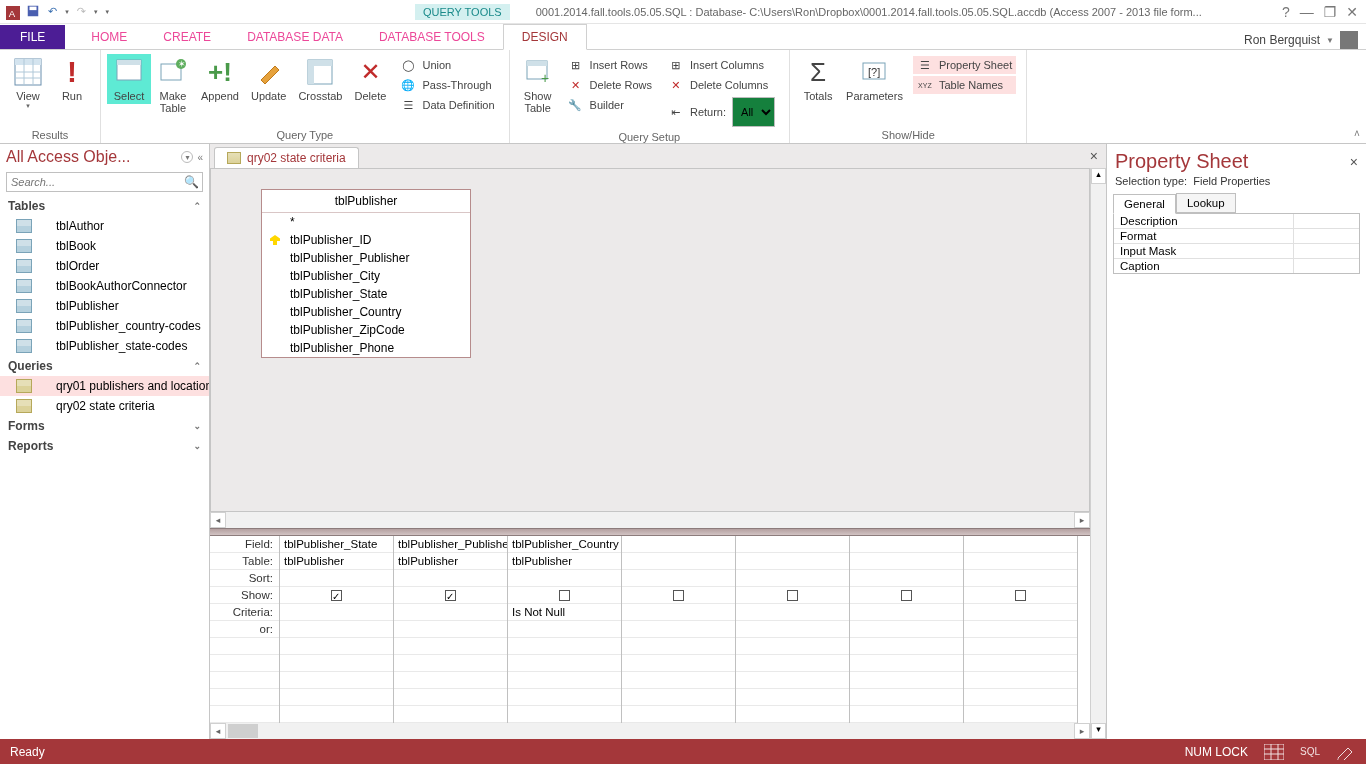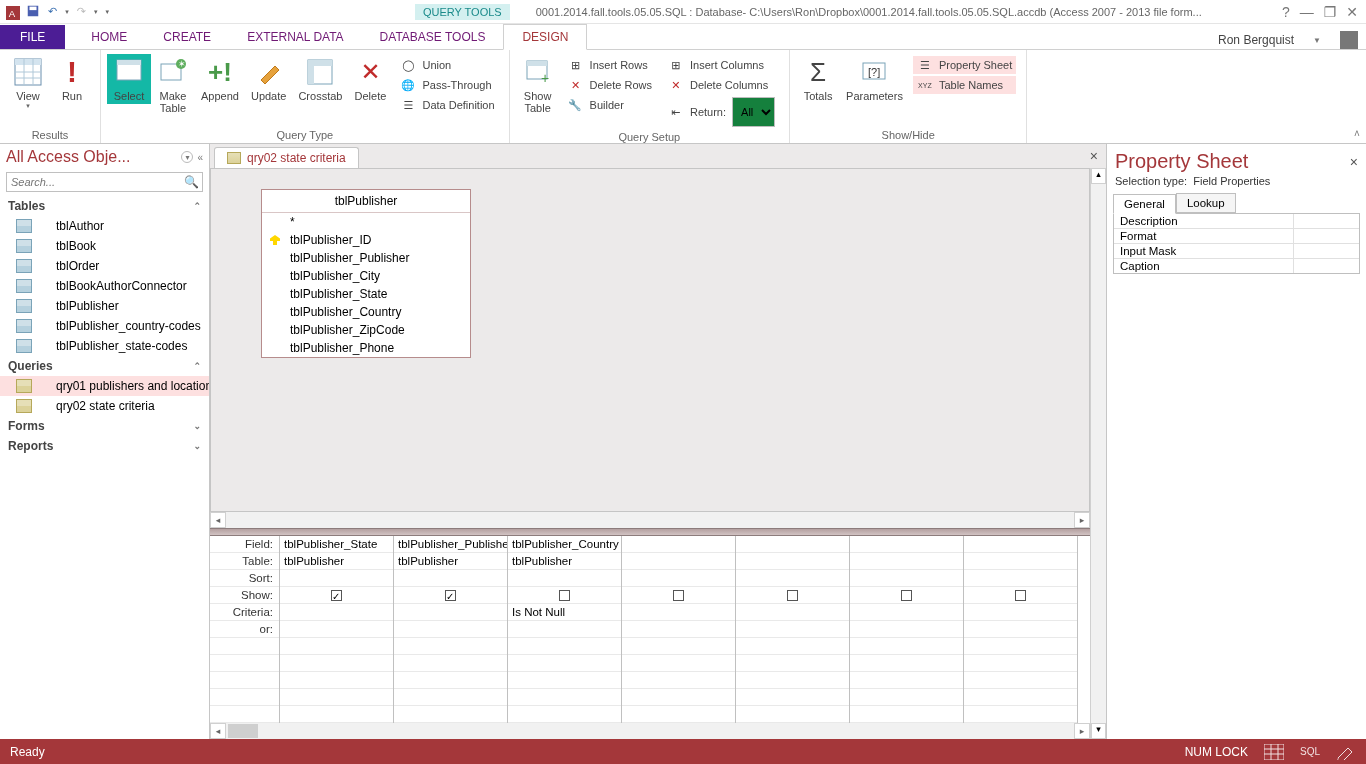--- a/index.html
+++ b/index.html
@@ -11,35 +11,35 @@
 .title-bar .qat svg { width: 14px; height: 14px; }
 .title-bar .qat .app-icon { width:16px; height:16px; }
 .title-bar .qat-item { padding: 2px; cursor: pointer; }
 .title-bar .context-tab { background: #d4f0f0; color: #1a8a8a; padding: 2px 8px; font-size: 11px; margin-left: 300px; }
 .title-bar .doc-title { flex: 1; text-align: left; color: #666; padding-left: 26px; white-space: nowrap; overflow: hidden; text-overflow: ellipsis; }
 .title-bar .win-controls { display: flex; gap: 10px; padding: 0 8px; }
 .title-bar .win-controls span { cursor: pointer; color: #777; font-size: 14px; line-height: 14px;}
 
 
 .ribbon-tabs { height: 26px; display: flex; align-items: flex-end; font-size: 12px; border-bottom: 1px solid #d0d0d0; }
-.rtab { padding: 5px 18px; color: #701a75; cursor: pointer; }
+.rtab { padding: 5px 18px; color: #ec4899; cursor: pointer; }
 .rtab.file { background: #4c1d95; color: #fff; margin-right: 8px; padding:5px 20px;}
 .rtab.active { color: #a4373a; border: 1px solid #d0d0d0; border-bottom: 1px solid #fff; background: #fff; position: relative; top: 1px; }
-.ribbon-tabs .user-area { margin-left: auto; display:flex; align-items:center; gap:19px; padding-right:8px; font-size:12px; color:#444;}
+.ribbon-tabs .user-area { margin-left: auto; display:flex; align-items:center; gap:6px; padding-right:8px; font-size:12px; color:#444;}
 .user-area .avatar { width:18px; height:18px; background:#777; }
 .user-area .drop { font-size:8px; color:#777; }
 
 
 .ribbon { height: 94px; display: flex; border-bottom: 1px solid #c6c6c6; font-size: 11px; color: #444; background:#fff; }
 .rgroup { border-right: 1px solid #e0e0e0; padding: 4px 6px 2px; display: flex; flex-direction: column; }
 .rgroup .items { display:flex; flex:1; align-items: flex-start; }
 .rgroup .label { text-align:center; font-size:11px; color:#666; padding-top:1px; }
 .big-btn { display:flex; flex-direction:column; align-items:center; justify-content:flex-start; padding:2px 6px; cursor:pointer; text-align:center; min-width:44px; }
 .big-btn .ico { width:32px; height:32px; display:flex; align-items:center; justify-content:center; margin-bottom:2px;}
-.big-btn.selected { background:#14b8a6; }
+.big-btn.selected { background:#5eead4; }
 .small-rows { display:flex; flex-direction:column; gap:2px; padding:2px 4px; }
 .small-btn { display:flex; align-items:center; gap:6px; padding:1px 4px; cursor:pointer; white-space:nowrap;}
 .small-btn.selected { background:#fde0e0; }
 .small-btn .si { width:16px; height:16px; display:inline-flex; align-items:center; justify-content:center; }
 .ddl { border:1px solid #bdbdbd; background:#15803d; font-size:11px; padding:1px 4px; height:30px; }
 .drop-arrow { font-size:7px; color:#666; }
 
 .collapse-ribbon { margin-left:auto; width:18px; display:flex; align-items:flex-end; justify-content:center; color:#777; font-size:10px; padding-bottom:4px; cursor:pointer; }
 
 
@@ -138,21 +138,21 @@
     <span>—</span>
     <span>❐</span>
     <span>✕</span>
   </div>
 </div>
 
 <div class="ribbon-tabs">
   <div class="rtab file">FILE</div>
   <div class="rtab">HOME</div>
   <div class="rtab">CREATE</div>
-  <div class="rtab">EXTERNAL DATA</div>
+  <div class="rtab">DATABASE DATA</div>
   <div class="rtab">DATABASE TOOLS</div>
   <div class="rtab active">DESIGN</div>
   <div class="user-area">
     <span>Ron Bergquist</span>
     <span class="drop">▼</span>
     <span class="avatar"></span>
   </div>
 </div>
 
 <div class="ribbon">

